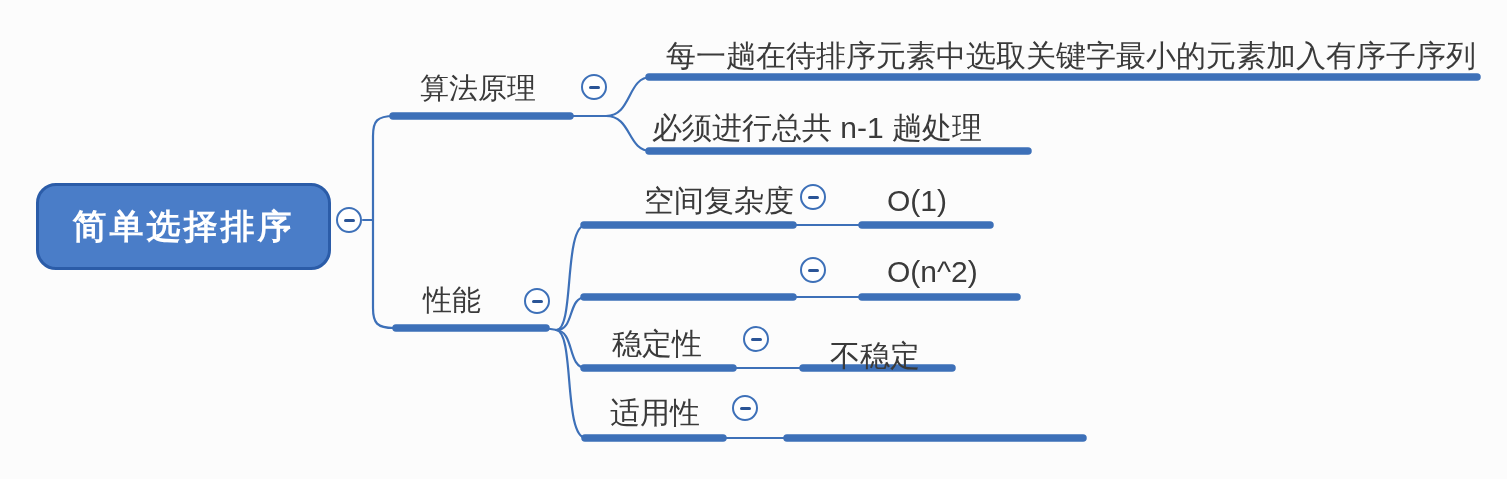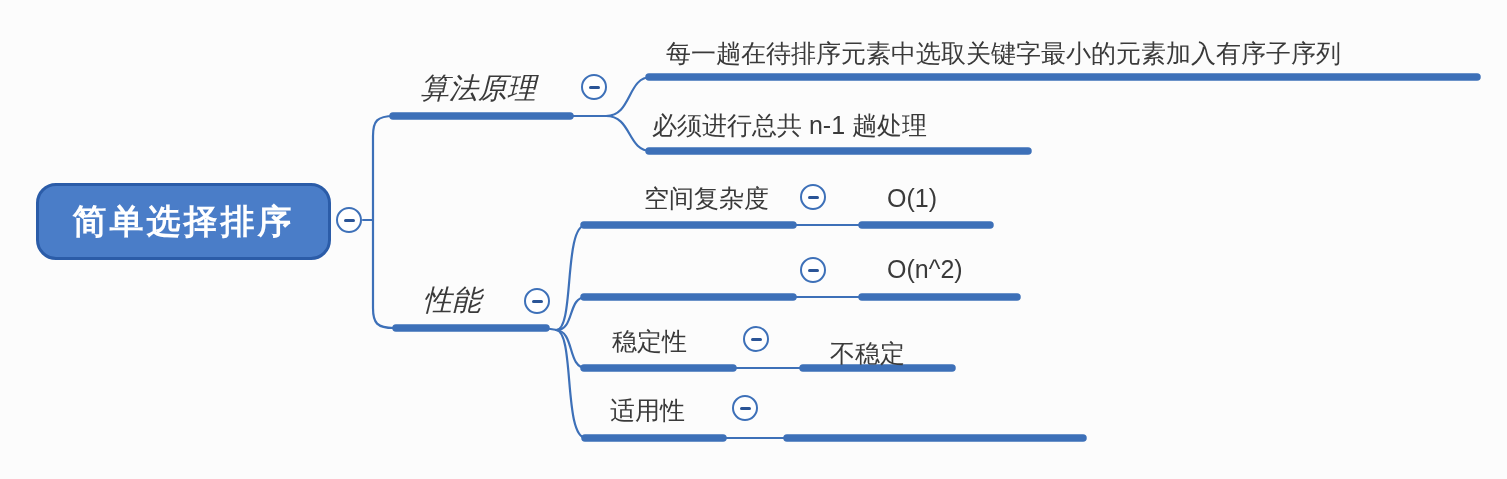--- a/index.html
+++ b/index.html
@@ -24,30 +24,30 @@
     overflow:hidden;
   }
   svg.wires{position:absolute;left:0;top:0;width:1507px;height:479px;}
   svg.wires path{fill:none;stroke:var(--line);stroke-linecap:round;}
   svg.wires path.thick{stroke-width:7.5;}
   svg.wires path.thin{stroke-width:2.2;}
 
   .node-label{
     position:absolute;
     color:var(--text);
-    font-size:25px;
+    font-size:30px;
     white-space:nowrap;
     line-height:1.2;
   }
-  .branch-label{font-size:29px;font-style:italic;}
+  .branch-label{font-size:29px;}
 
   .root-node{
     position:absolute;
     left:36px; top:183px;
-    width:295px; height:77px;
+    width:295px; height:87px;
     background:var(--root_fill);
     border:3px solid var(--root_border);
     border-radius:20px;
     display:flex;align-items:center;justify-content:center;
     color:var(--root_text);
     font-size:34px;
     font-weight:700;
     letter-spacing:3px;
   }
 

